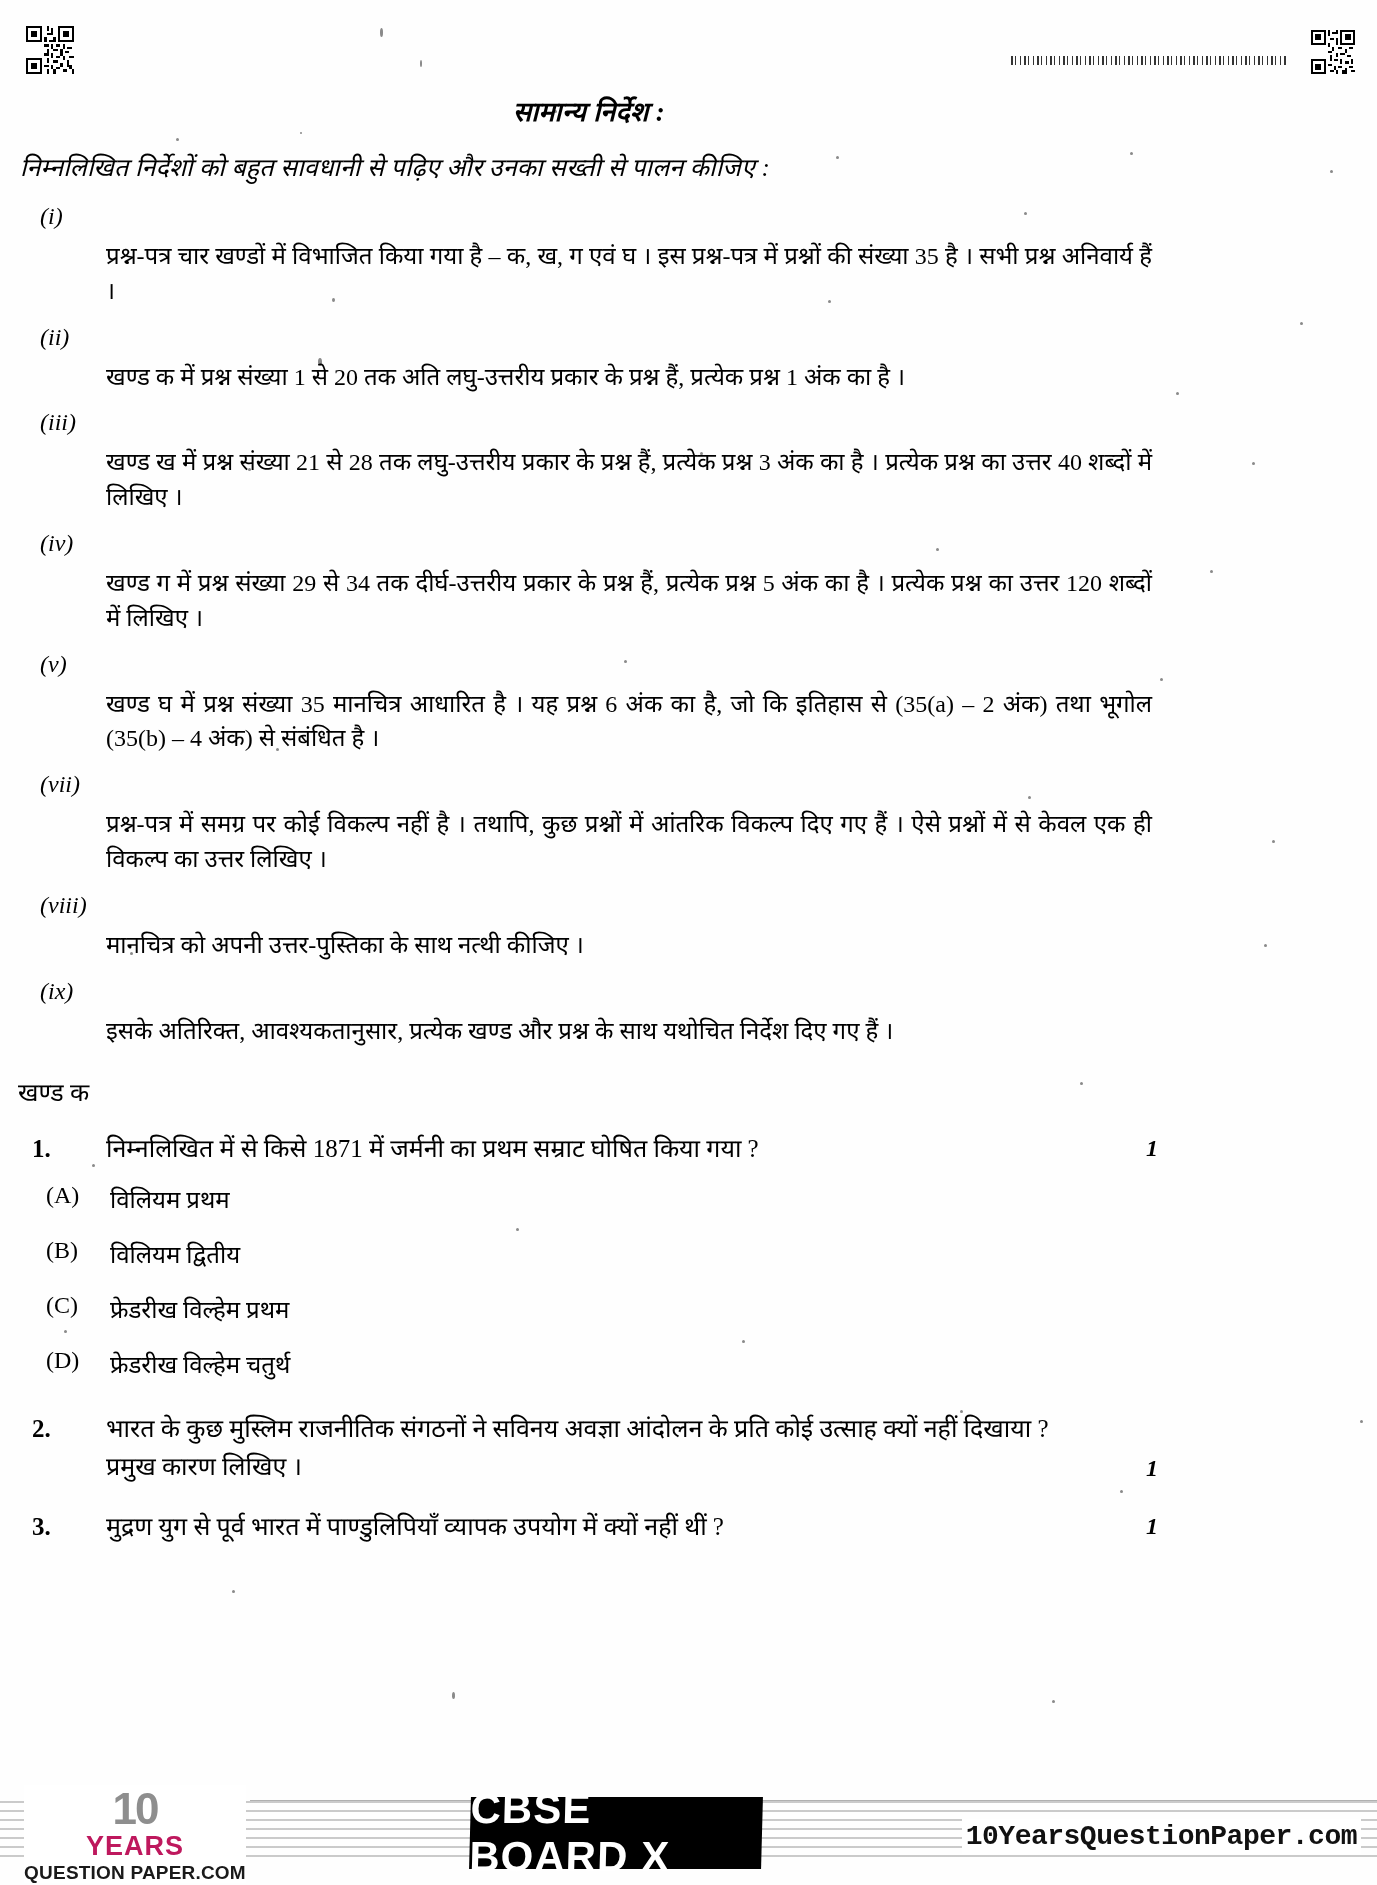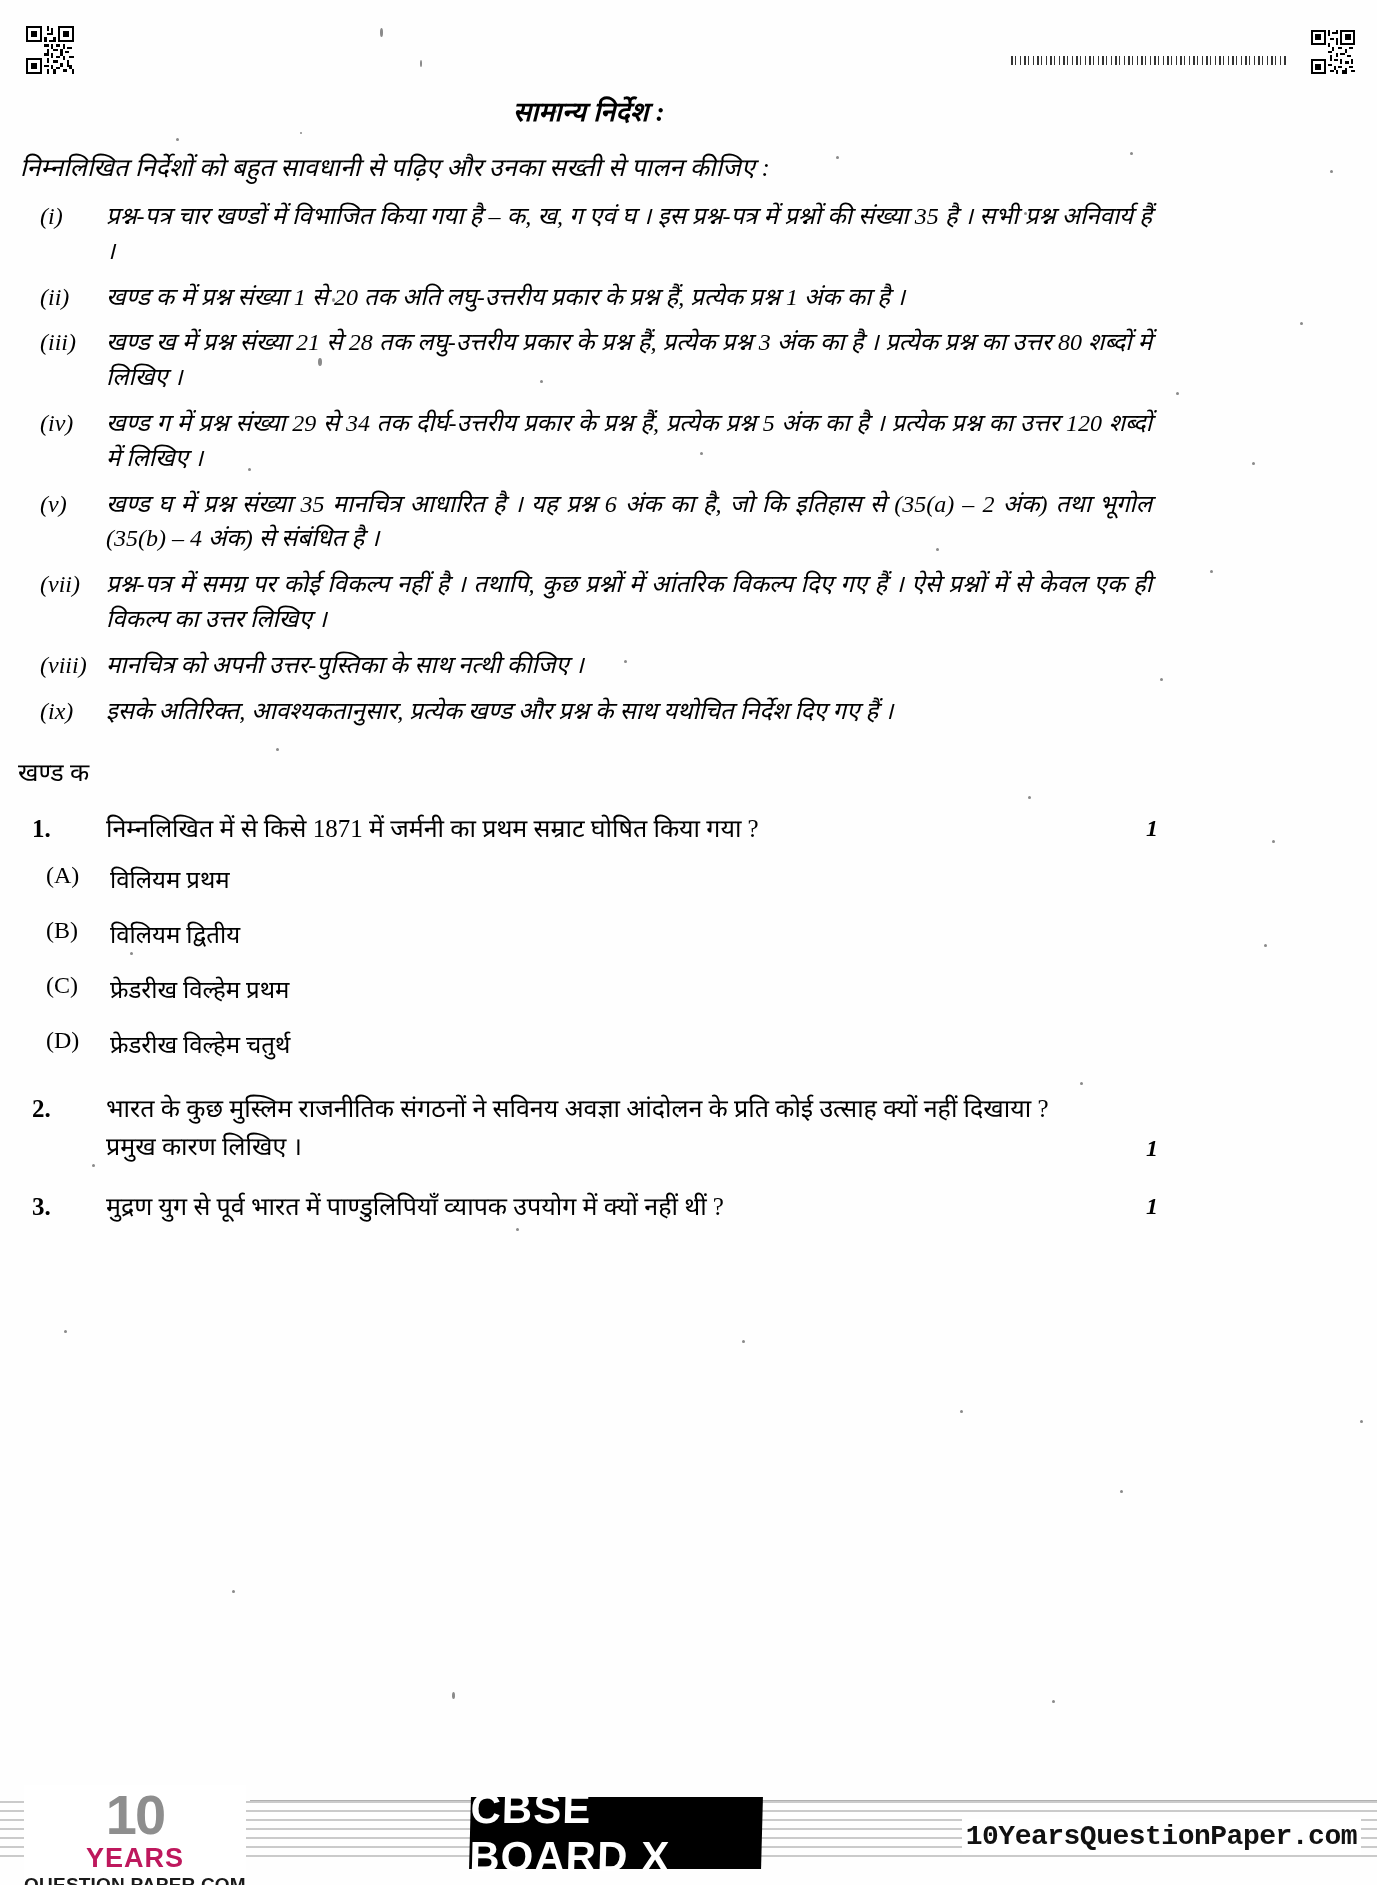--- a/index.html
+++ b/index.html
@@ -89,26 +89,26 @@
   .instr-num {
     flex: 0 0 88px;
     font-style: italic;
     font-size: 24px;
     padding-left: 22px;
     box-sizing: border-box;
     line-height: 1.42;
   }
   .instr-text {
     flex: 1 1 auto;
-    font-style: italic;
     font-size: 24px;
     line-height: 1.45;
     text-align: justify;
     text-justify: inter-word;
     padding-right: 6px;
+    margin-top: 40px;
   }
 
   
   .section-head {
     font-weight: normal;
     font-size: 25px;
     margin: 26px 0 22px 0;
     padding-right: 150px;
   }
 
@@ -201,21 +201,21 @@
     width: 222px;
     height: 98px;
     background: #ffffff;
     text-align: center;
     line-height: 1;
   }
   .logo10 .big {
     display: block;
     font-family: "Liberation Sans", sans-serif;
     font-weight: bold;
-    font-size: 56px;
+    font-size: 44px;
     color: #8e8e8e;
     letter-spacing: -2px;
     margin-top: 2px;
   }
   .logo10 .years {
     display: block;
     font-family: "Liberation Sans", sans-serif;
     font-weight: bold;
     font-size: 27px;
     color: #be185d;
@@ -412,21 +412,21 @@
       <div class="instr-text">प्रश्न-पत्र चार खण्डों में विभाजित किया गया है – क, ख, ग एवं घ । इस प्रश्न-पत्र में प्रश्नों की संख्या 35 है । सभी प्रश्न अनिवार्य हैं ।</div>
     </div>
 
     <div class="instr">
       <div class="instr-num">(ii)</div>
       <div class="instr-text">खण्ड क में प्रश्न संख्या 1 से 20 तक अति लघु-उत्तरीय प्रकार के प्रश्न हैं, प्रत्येक प्रश्न 1 अंक का है ।</div>
     </div>
 
     <div class="instr">
       <div class="instr-num">(iii)</div>
-      <div class="instr-text">खण्ड ख में प्रश्न संख्या 21 से 28 तक लघु-उत्तरीय प्रकार के प्रश्न हैं, प्रत्येक प्रश्न 3 अंक का है । प्रत्येक प्रश्न का उत्तर 80 शब्दों में लिखिए ।</div>
+      <div class="instr-text">खण्ड ख में प्रश्न संख्या 21 से 28 तक लघु-उत्तरीय प्रकार के प्रश्न हैं, प्रत्येक प्रश्न 3 अंक का है । प्रत्येक प्रश्न का उत्तर 40 शब्दों में लिखिए ।</div>
     </div>
 
     <div class="instr">
       <div class="instr-num">(iv)</div>
       <div class="instr-text">खण्ड ग में प्रश्न संख्या 29 से 34 तक दीर्घ-उत्तरीय प्रकार के प्रश्न हैं, प्रत्येक प्रश्न 5 अंक का है । प्रत्येक प्रश्न का उत्तर 120 शब्दों में लिखिए ।</div>
     </div>
 
     <div class="instr">
       <div class="instr-num">(v)</div>
       <div class="instr-text">खण्ड घ में प्रश्न संख्या 35 मानचित्र आधारित है । यह प्रश्न 6 अंक का है, जो कि इतिहास से (35(a) – 2 अंक) तथा भूगोल (35(b) – 4 अंक) से संबंधित है ।</div>

